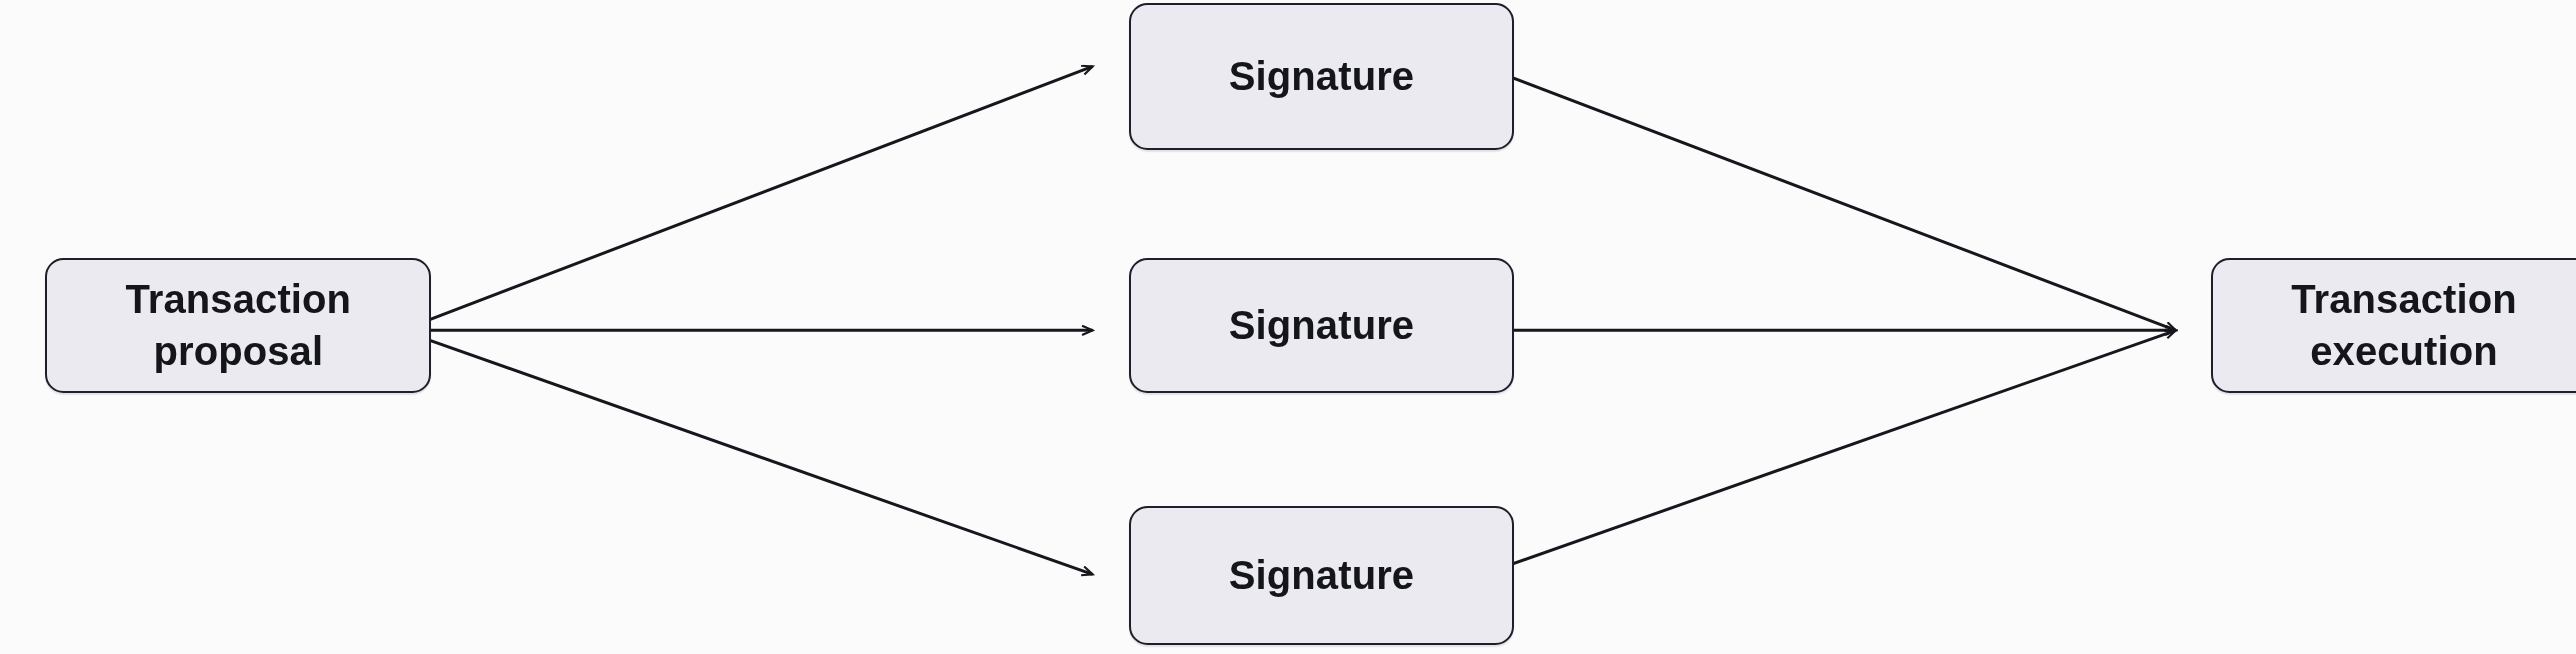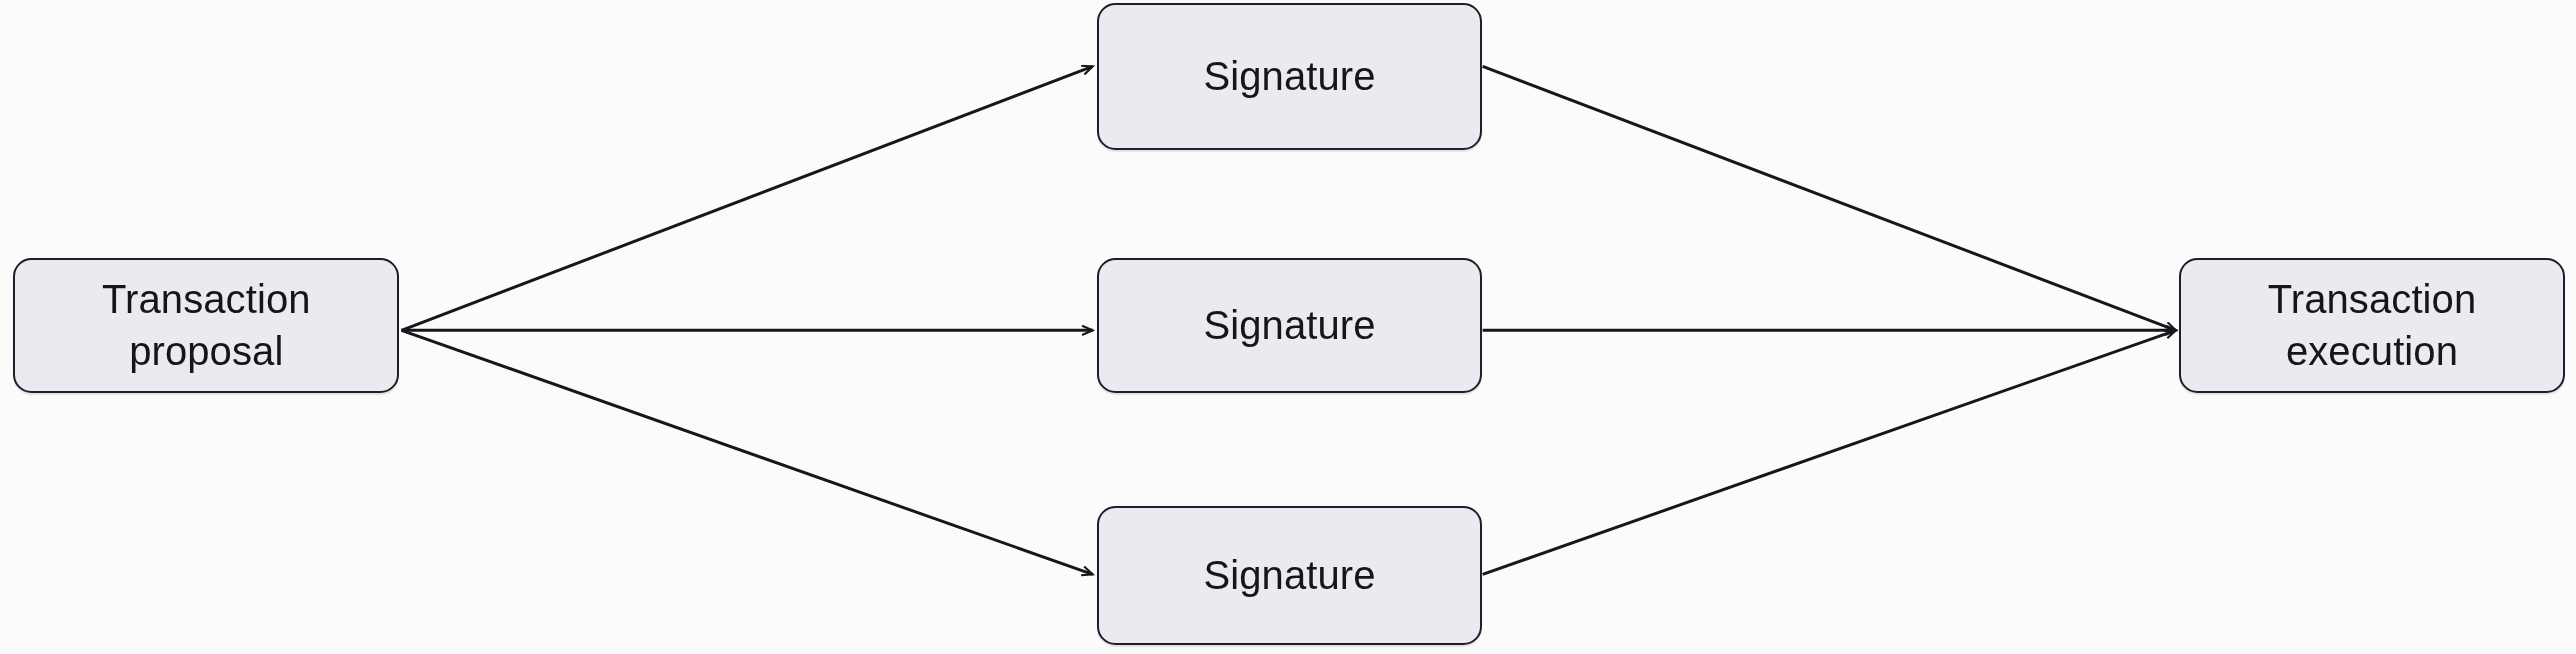--- a/index.html
+++ b/index.html
@@ -32,24 +32,25 @@
     background: #eaeaf0;
     border: 2.7px solid #1f1f2b;
     border-radius: 18.6px;
     display: flex;
     align-items: center;
     justify-content: center;
     text-align: center;
     color: #15161a;
     font-size: 40px;
     line-height: 1.28;
-    font-weight: 400;
+    font-weight: 700;
     letter-spacing: 0.1px;
     padding: 0 15px;
     box-shadow: 0 1.3px 1.3px rgba(0,0,0,0.10);
+    margin-left: 32px;
   }
   .node-label {
     display: block;
     white-space: pre-line;
   }
 
   
   #node-proposal   { left: 13.3px;   top: 258px; width: 386px; height: 135px; }
   #node-sig-1      { left: 1097px; top: 3.3px;   width: 385px; height: 147px; }
   #node-sig-2      { left: 1097px; top: 258px; width: 385px; height: 135px; }

